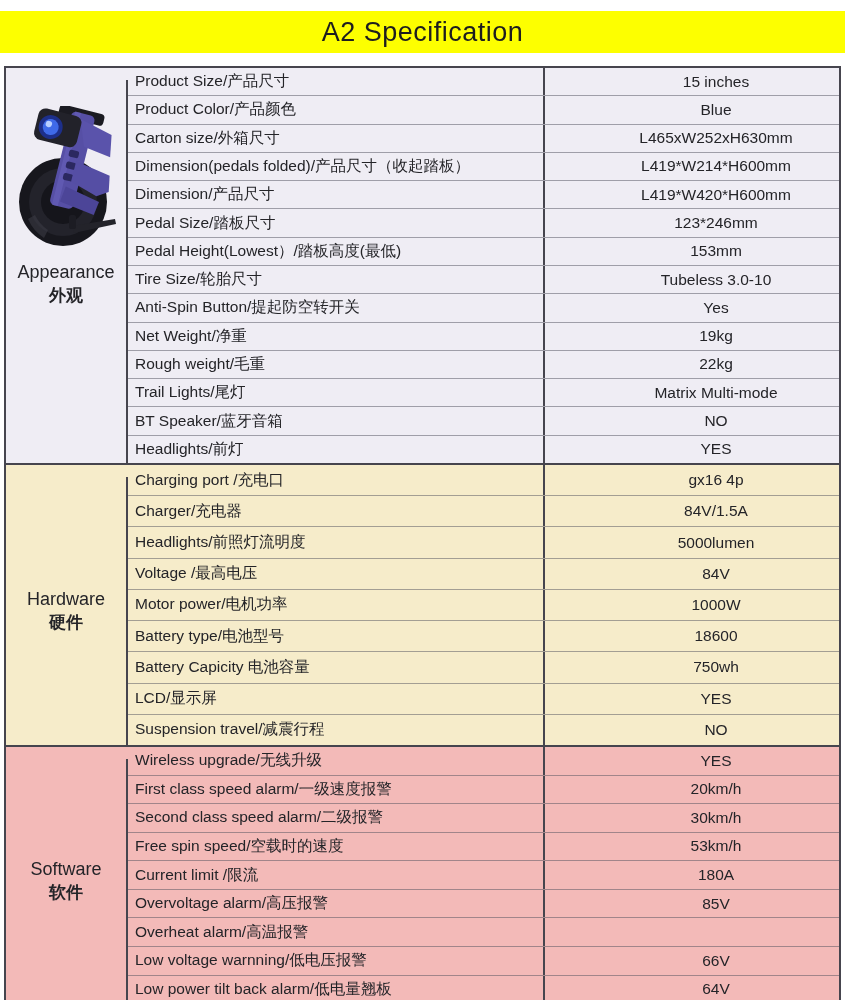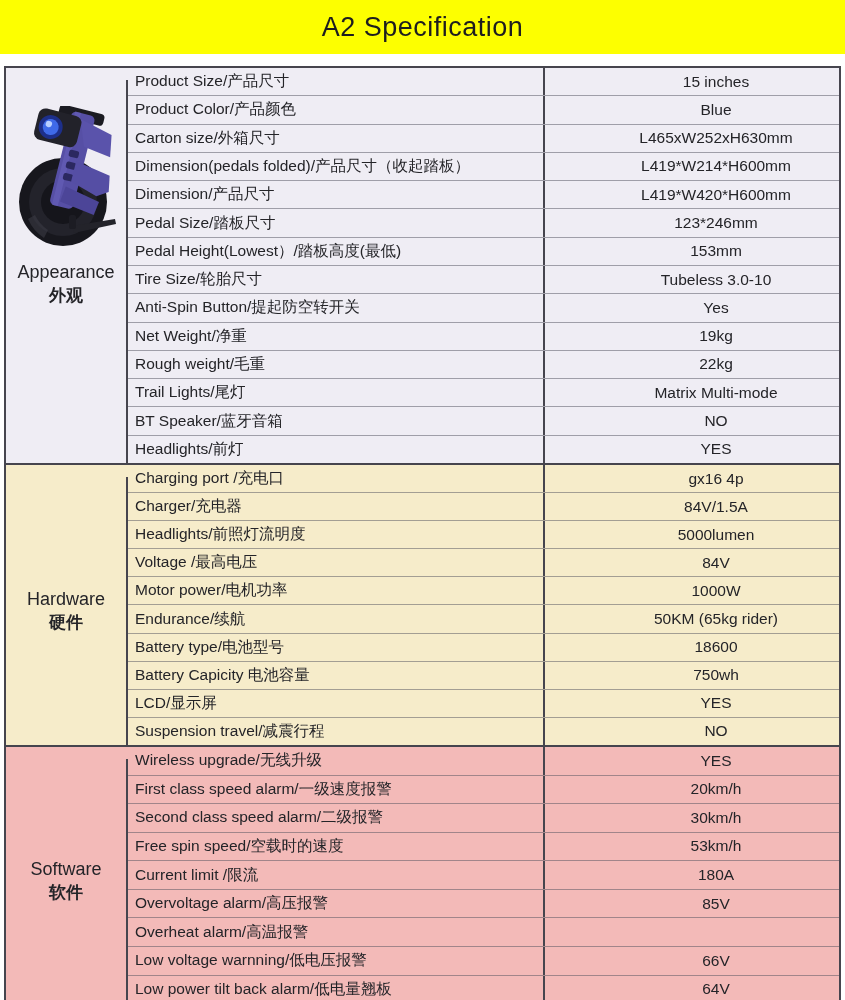--- a/index.html
+++ b/index.html
@@ -8,21 +8,21 @@
     --text:#242428;
   }
   html,body{margin:0;padding:0;}
   body{
     width:845px;height:1000px;overflow:hidden;position:relative;
     background:#ffffff;
     font-family:"Liberation Sans","DejaVu Sans",sans-serif;
     color:var(--text);
   }
   .header{
-    position:absolute;left:0;top:0;width:845px;height:54px;
+    position:absolute;left:0;top:11px;width:845px;height:42px;
     display:flex;align-items:center;justify-content:center;
   }
   .header-title{
     font-size:27px;letter-spacing:.5px;
   }
   .spec-table{
     position:absolute;left:4px;top:66px;width:837px;
     border:2px solid var(--line-dark);border-bottom:none;
     box-sizing:border-box;
     display:flex;flex-direction:column;
@@ -178,24 +178,20 @@
         </div>
         <div class="row">
           <div class="cell label">Voltage /最高电压</div>
           <div class="cell value">84V</div>
         </div>
         <div class="row">
           <div class="cell label">Motor power/电机功率</div>
           <div class="cell value">1000W</div>
         </div>
         <div class="row">
-          <div class="cell label">Endurance/续航</div>
-          <div class="cell value">50KM (65kg rider)</div>
-        </div>
-        <div class="row">
           <div class="cell label">Battery type/电池型号</div>
           <div class="cell value">18600</div>
         </div>
         <div class="row">
           <div class="cell label">Battery Capicity 电池容量</div>
           <div class="cell value">750wh</div>
         </div>
         <div class="row">
           <div class="cell label">LCD/显示屏</div>
           <div class="cell value">YES</div>

